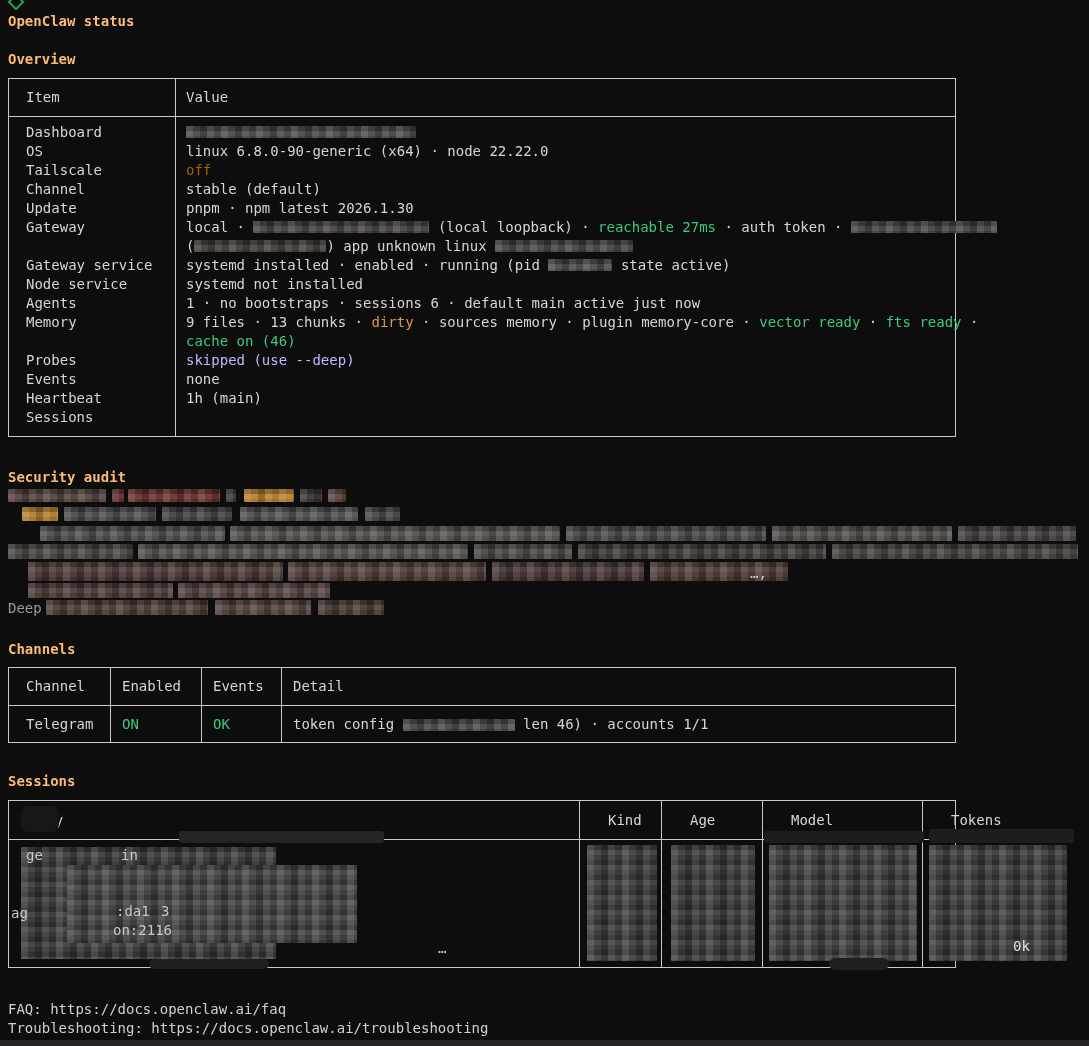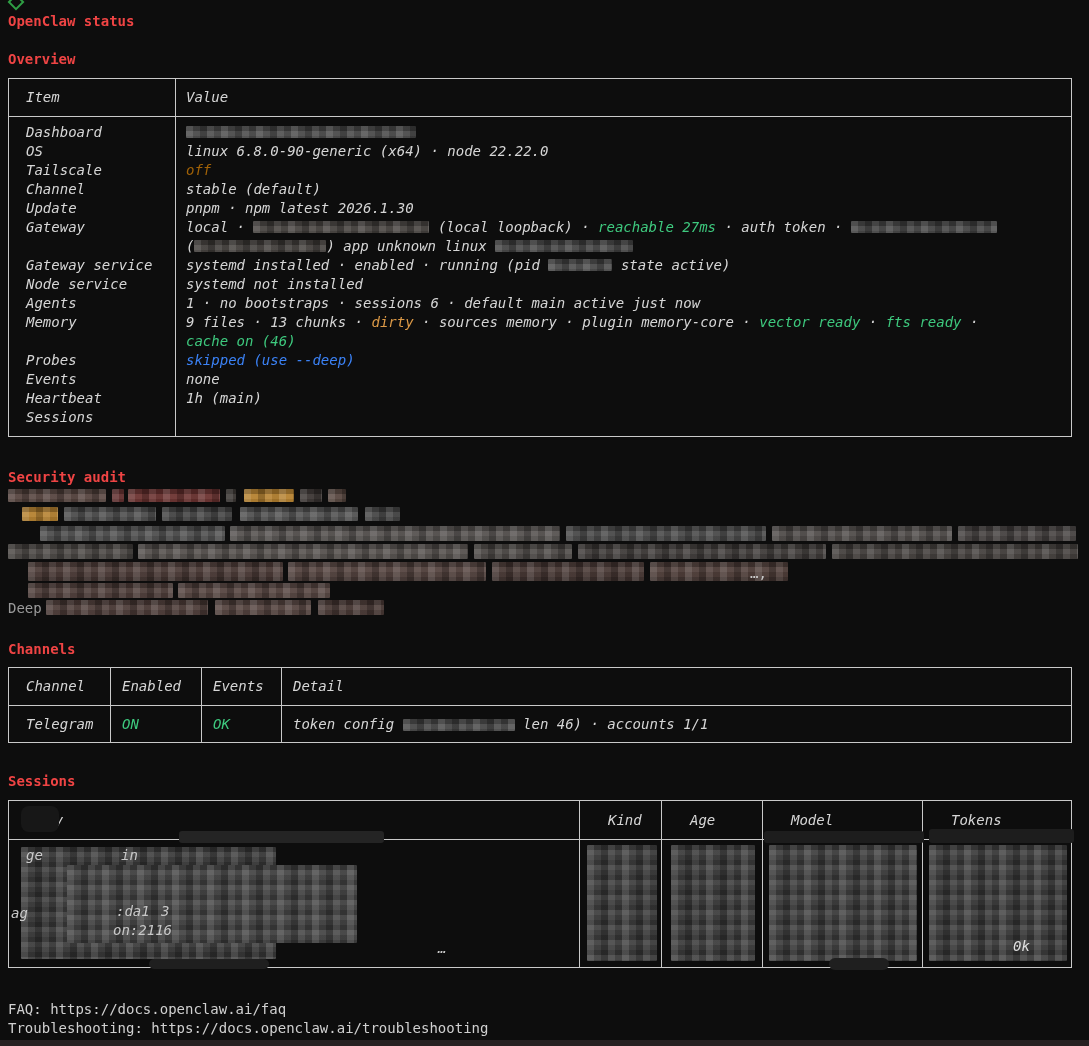--- a/index.html
+++ b/index.html
@@ -1,27 +1,27 @@
 <!DOCTYPE html>
 <html><head>
 <meta charset="utf-8">
 <style>
   html,body { margin:0; padding:0; background:#0d0d0d; }
   .screen { position:relative; width:1089px; height:1046px; background:#0d0d0d; overflow:hidden;
             font-family:"DejaVu Sans Mono", monospace; font-size:14px; line-height:19px; color:#d6d6d6; }
-  .accent { color:#ef4444; font-weight:bold; }
+  .accent { color:#fdba74; font-weight:bold; }
   .hd { position:absolute; left:8px; margin:0; font-size:14px; white-space:nowrap; }
   .diamond { position:absolute; left:10px; top:-4px; width:8px; height:8px; border:2px solid #2f9e44; transform:rotate(45deg); background:transparent; }
 
   .c-green { color:#3ec97e; }
   .c-orange { color:#dd9a47;text-align:right; }
   .c-red { color:#a16207; }
-  .c-pink { color:#3b82f6; }
-
-  .tbl { position:absolute; left:8px; width:1064px; border:1px solid #c9c9c9; box-sizing:border-box; background:#0d0d0d;font-style:italic; }
+  .c-pink { color:#c4b5fd; }
+
+  .tbl { position:absolute; left:8px; width:948px; border:1px solid #c9c9c9; box-sizing:border-box; background:#0d0d0d; }
 
   
   .overview { top:78px; height:359px; }
   .ovr-head { display:grid; grid-template-columns:167px 1fr; height:38px; border-bottom:1px solid #c9c9c9; box-sizing:border-box; }
   .ovr-head .cell { display:flex; align-items:center; }
   .ovr-head .cell.item { border-right:1px solid #c9c9c9; padding-left:17px; box-sizing:border-box; }
   .ovr-head .cell.val { padding-left:10px; }
   .ovr-body { display:grid; grid-template-columns:167px 1fr; height:320px; }
   .ovr-items { border-right:1px solid #c9c9c9; padding:6px 0 0 17px; box-sizing:border-box; }
   .ovr-vals { padding:6px 0 0 10px; }

